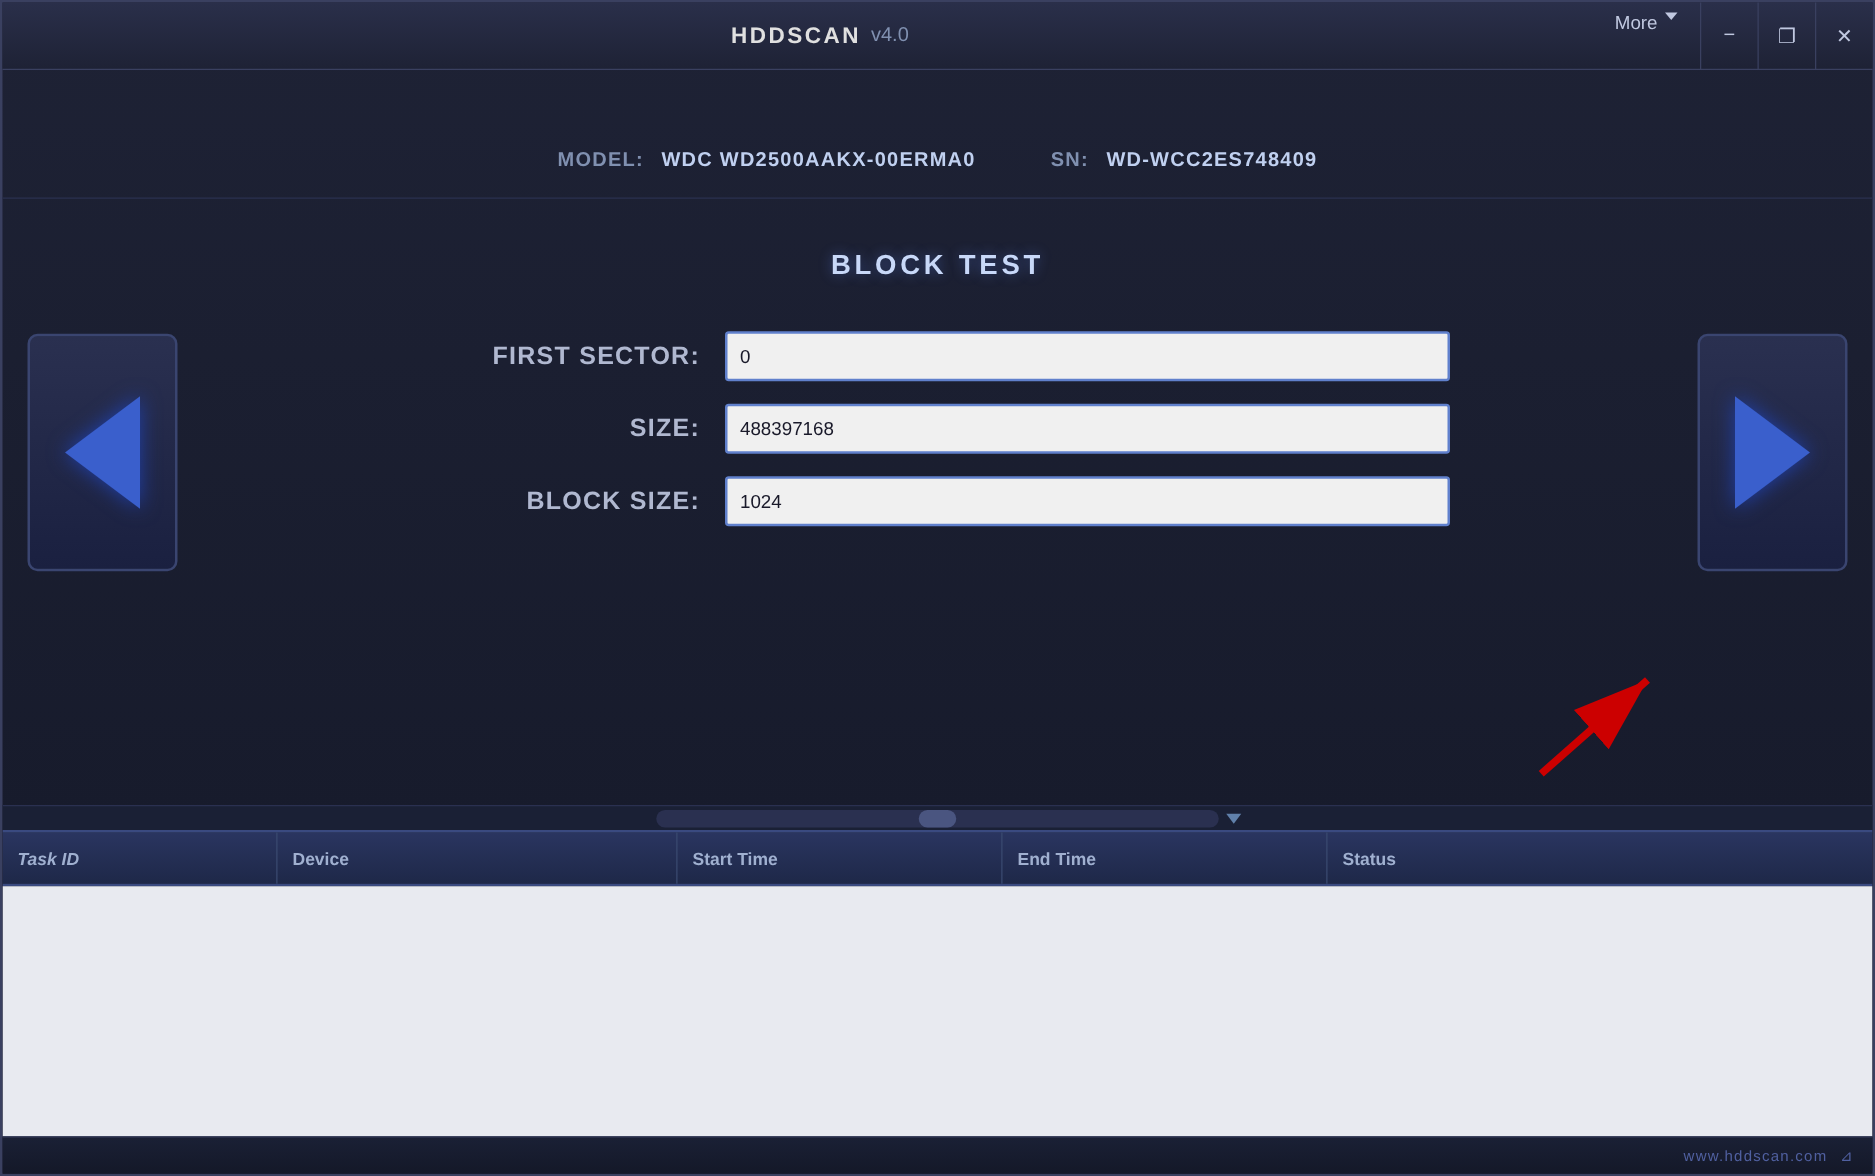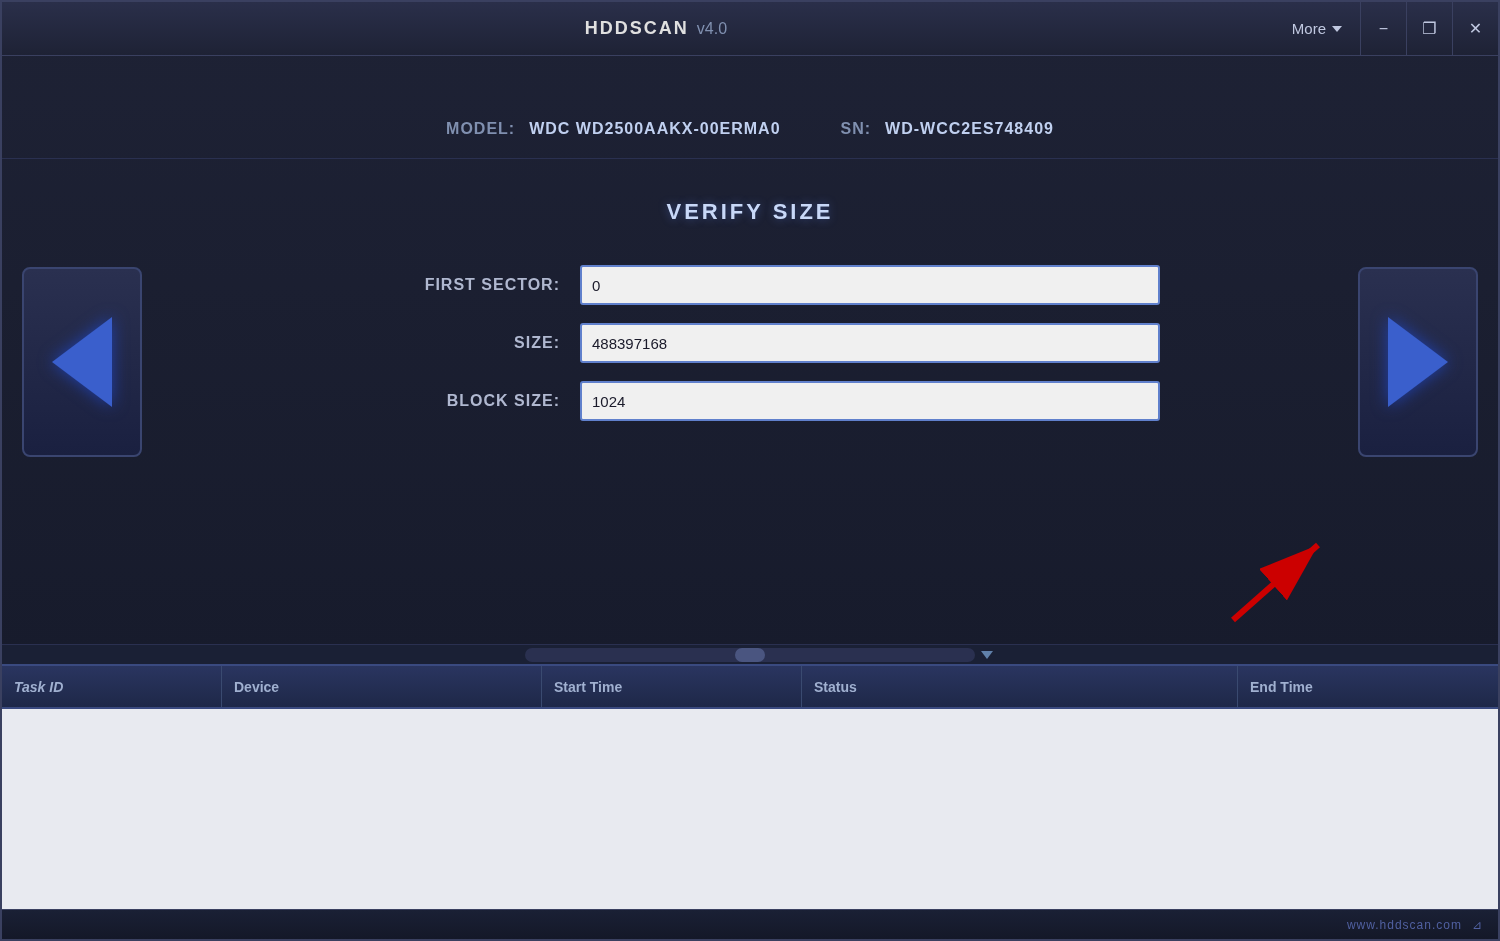--- a/index.html
+++ b/index.html
@@ -56,21 +56,21 @@
     }
 
     .title-bar-right {
       display: flex;
       align-items: center;
       gap: 0;
     }
 
     .more-btn {
       display: flex;
-      align-items: center;
+      align-items: flex-start;
       gap: 6px;
       color: #c0c8e0;
       font-size: 15px;
       padding: 8px 18px;
       cursor: pointer;
       background: transparent;
       border: none;
       height: 54px;
     }
 
@@ -211,21 +211,21 @@
     .form-row {
       display: flex;
       align-items: center;
       width: 100%;
       margin-bottom: 18px;
       padding: 0 40px;
     }
 
     .form-label {
       color: #b0b8d0;
-      font-size: 16px;
+      font-size: 20px;
       font-weight: bold;
       letter-spacing: 1px;
       width: 220px;
       text-align: right;
       margin-right: 20px;
     }
 
     .form-input {
       flex: 1;
       height: 40px;
@@ -387,21 +387,21 @@
       </div>
     </div>
 
     <div class="test-panel">
 
       <div class="nav-btn left">
         <div class="chevron-left"></div>
       </div>
 
       <div class="form-container">
-        <div class="form-title">VERIFY SIZE</div>
+        <div class="form-title">BLOCK TEST</div>
 
         <div class="form-row">
           <label class="form-label">FIRST SECTOR:</label>
           <input class="form-input" type="text" value="0" style="">
         </div>
 
         <div class="form-row">
           <label class="form-label">SIZE:</label>
           <input class="form-input" type="text" value="488397168" style="">
         </div>
@@ -440,25 +440,25 @@
       <div class="table-header">
         <div class="table-col col-task-id">
           <span>Task ID</span>
         </div>
         <div class="table-col col-device">
           <span>Device</span>
         </div>
         <div class="table-col col-start">
           <span>Start Time</span>
         </div>
+        <div class="table-col col-end">
+          <span>End Time</span>
+        </div>
         <div class="table-col col-status">
           <span>Status</span>
-        </div>
-        <div class="table-col col-end">
-          <span>End Time</span>
         </div>
       </div>
       <div class="table-body"></div>
     </div>
 
     <div class="status-bar">
       <span class="watermark">www.hddscan.com</span>
       <span class="resize-icon">⊿</span>
     </div>
 

